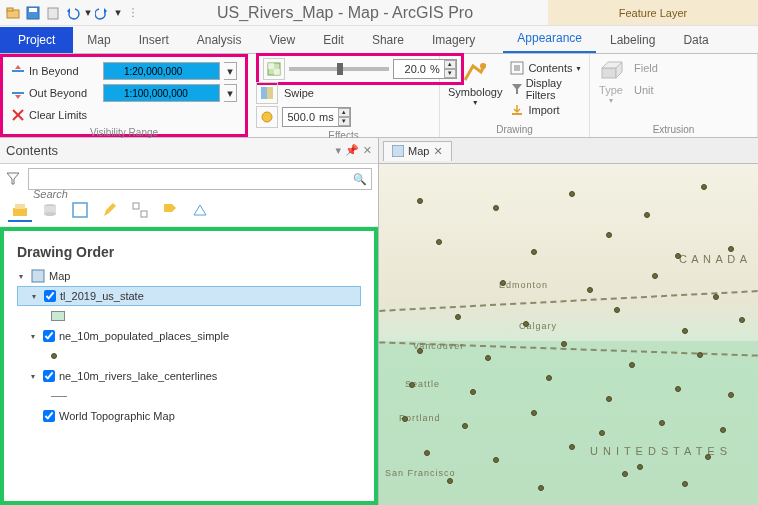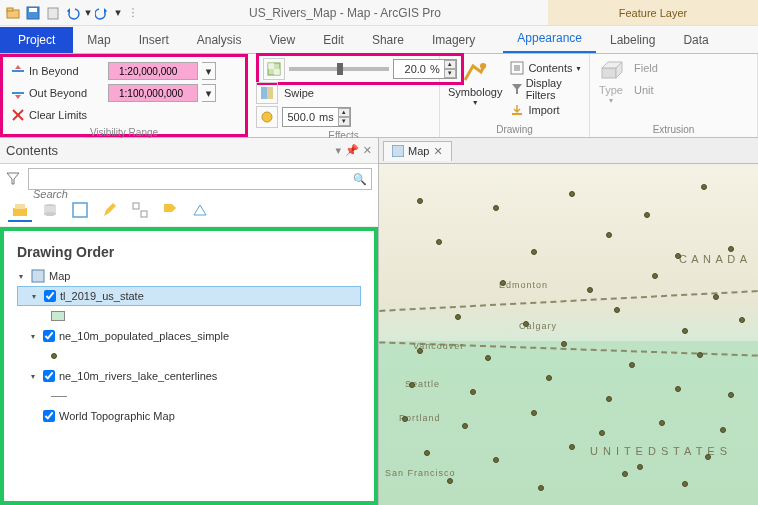--- a/index.html
+++ b/index.html
@@ -2,40 +2,40 @@
 <html><head>
 <meta charset="utf-8">
 <style>
   * { box-sizing: border-box; margin: 0; padding: 0; font-family: "Segoe UI", Tahoma, sans-serif; }
   body { width: 758px; height: 505px; background: #fff; font-size: 11px; color: #333; overflow: hidden; }
 
   
   .titlebar { display: flex; align-items: center; height: 26px; background: #f7f7f7; border-bottom: 1px solid #e0e0e0; padding-left: 4px; }
   .titlebar .qat { display: flex; gap: 2px; align-items: center; }
   .titlebar .qat-icon { width: 18px; height: 18px; display: flex; align-items: center; justify-content: center; }
-  .titlebar .title-text { flex: 1; text-align: center; font-size: 12px; color: #666; }
+  .titlebar .title-text { flex: 1; text-align: center; font-size: 16px; color: #666; }
   .titlebar .context-tab { width: 210px; text-align: center; background: #f5e9d0; font-size: 11px; color: #7a5c1a; padding: 4px 0; height: 100%; line-height: 18px; }
 
   
   .ribbon-tabs { display: flex; align-items: flex-end; height: 28px; background: #f7f7f7; border-bottom: 1px solid #c0c0c0; }
   .ribbon-tab { padding: 6px 14px; color: #555; font-size: 12px; cursor: pointer; }
   .ribbon-tab.file { background: #1d4ed8; color: #fff; padding: 6px 18px; }
   .ribbon-tab.active { color: #1e6fd6; border-bottom: 2px solid #1e6fd6; }
   .ribbon-tab.context { color: #1e6fd6; }
 
   
   .ribbon { display: flex; height: 84px; background: #fafafa; border-bottom: 1px solid #c0c0c0; }
   .ribbon-group { display: flex; flex-direction: column; padding: 4px 8px 2px; border-right: 1px solid #e0e0e0; }
   .ribbon-group-content { flex: 1; display: flex; flex-direction: column; justify-content: flex-start; gap: 2px; }
   .ribbon-group-label { text-align: center; font-size: 10px; color: #888; padding-top: 2px; }
 
   .vis-row { display: flex; align-items: center; height: 20px; gap: 4px; }
   .vis-row .mini-icon { width: 14px; height: 14px; }
   .vis-row .vis-label { width: 75px; font-size: 11px; }
-  .vis-row select, .vis-row input.scale { width: 90px; height: 18px; font-size: 10px; border: 1px solid #aaa; padding-left: 10px; background:#f9a8d4; }
+  .vis-row select, .vis-row input.scale { width: 117px; height: 18px; font-size: 10px; border: 1px solid #aaa; padding-left: 20px; background:#0ea5e9; }
 
   .highlight-pink { border: 3px solid #e6007e; }
 
   .effects-row { display: flex; align-items: center; gap: 4px; height: 22px; }
   .slider-wrap { display: flex; align-items: center; gap: 4px; border: 3px solid #e6007e; padding: 2px 4px; }
   .slider { width: 100px; height: 4px; background: #bbb; position: relative; }
   .slider-thumb { position: absolute; left: 48px; top: -4px; width: 6px; height: 12px; background: #666; }
   .pct-box { display: flex; align-items: center; border: 1px solid #999; height: 20px; background:#fff; }
   .pct-box span.num { width: 34px; text-align: right; padding-right: 2px; }
   .pct-box span.unit { padding: 0 4px 0 2px; }

